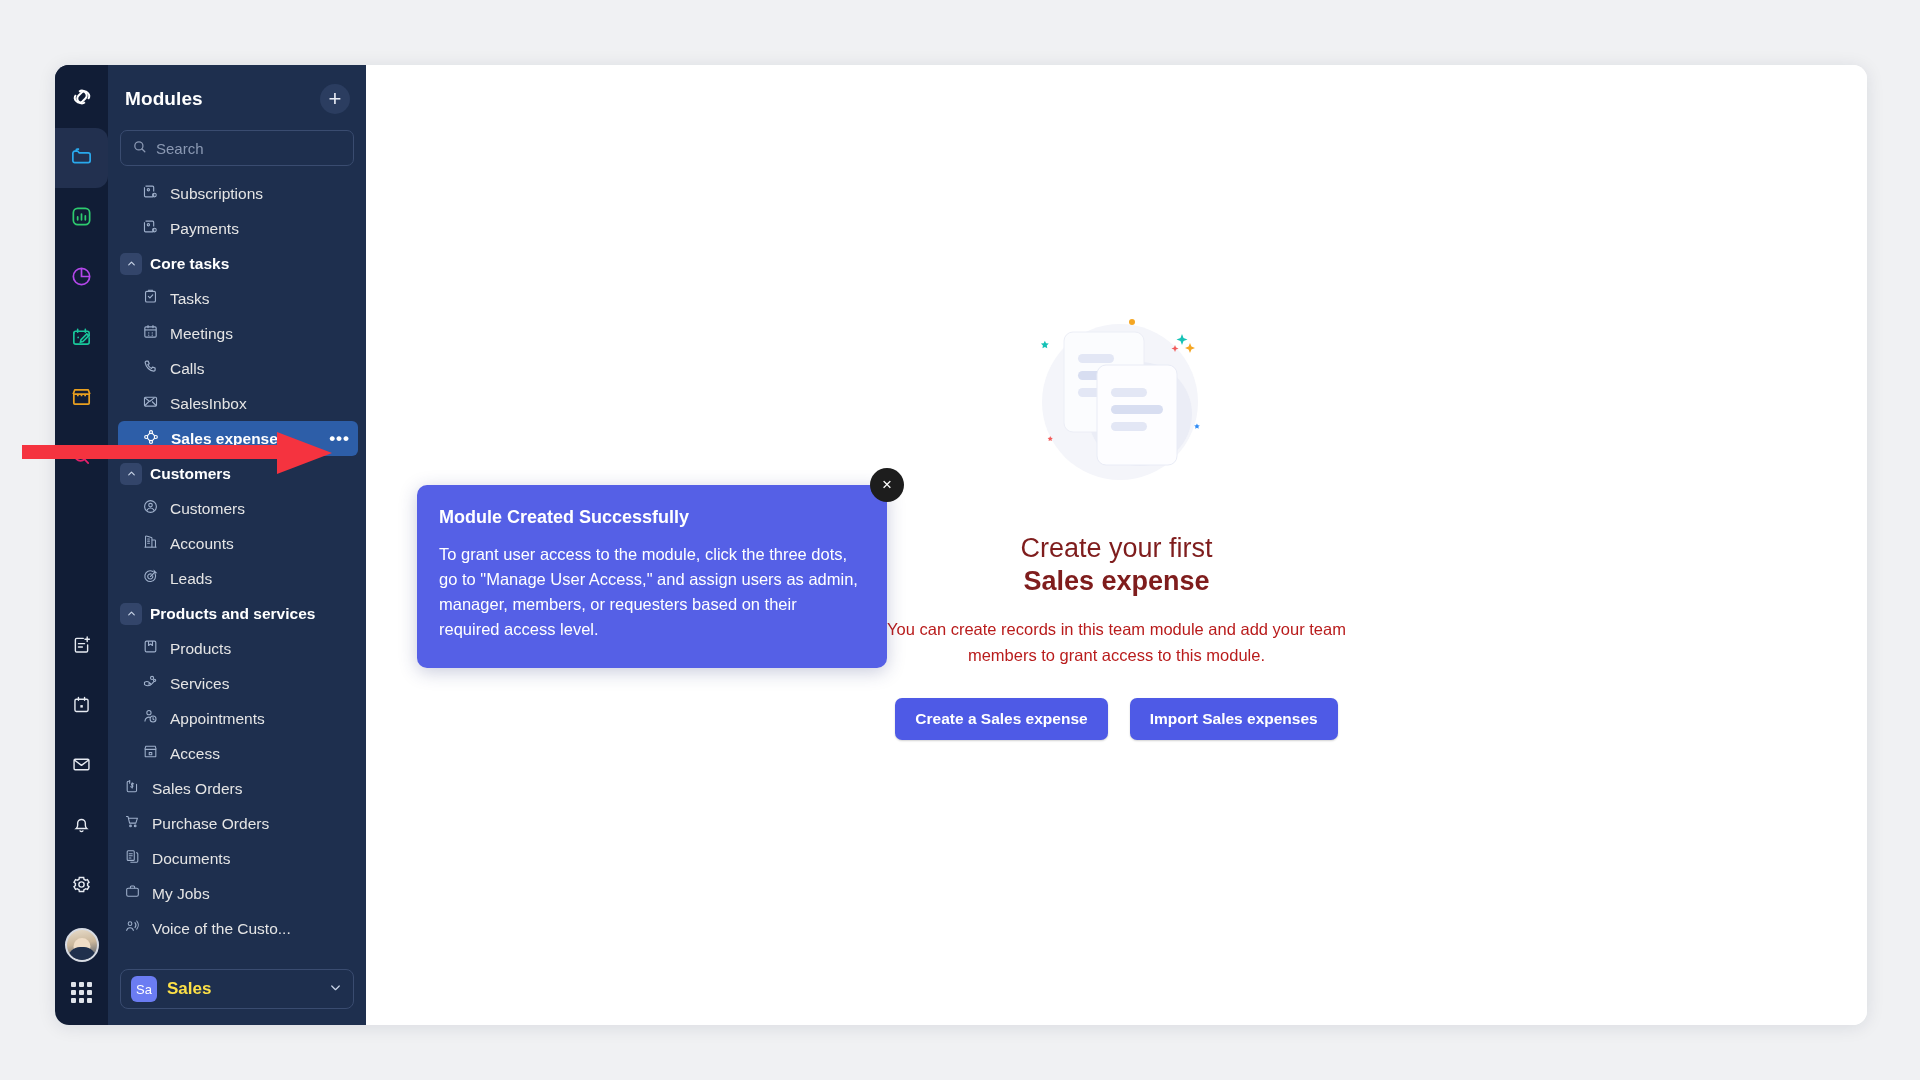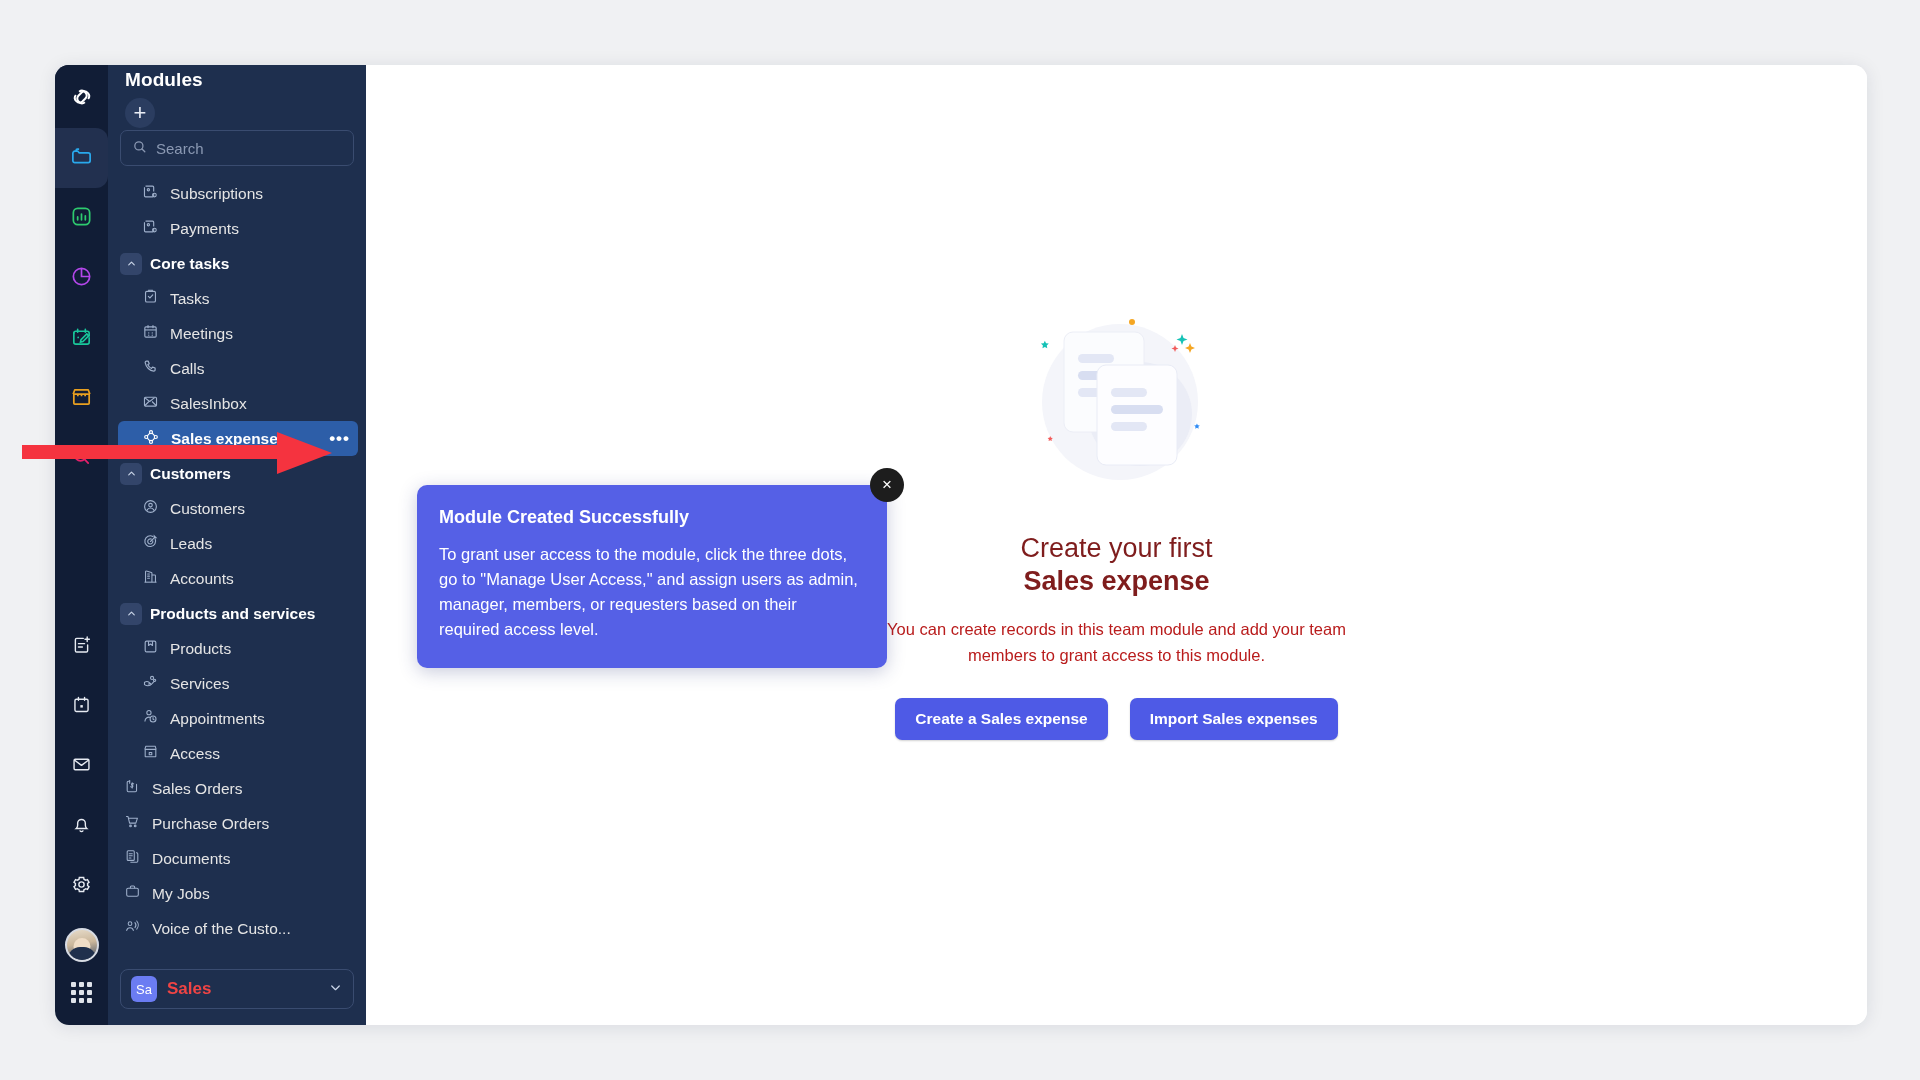--- a/index.html
+++ b/index.html
@@ -67,23 +67,22 @@
   .grid-dots i { width: 5px; height: 5px; background: #dfe3ea; border-radius: 1px; display: block; }
 
   
   .sidebar {
     width: 258px; flex: 0 0 258px;
     background: #1e2f4e;
     display: flex; flex-direction: column;
     position: relative;
   }
   .sb-head {
-    height: 63px; display: flex; 
+    height: 63px; display: flex; align-items: center;
     padding: 4px 16px 0 17px;
-    flex-direction: column;
   }
   .sb-title { color: #fff; font-size: 19px; font-weight: 600; letter-spacing: .1px; flex: 1; }
   .add-btn {
     width: 30px; height: 30px; border-radius: 50%;
     background: #2b3d60; display: flex; align-items: center; justify-content: center;
     color: #e9edf5; font-size: 22px; line-height: 1; font-weight: 300;
     cursor: pointer;
   }
   .search-wrap { padding: 2px 12px 10px 12px; }
   .search-box {
@@ -126,21 +125,21 @@
   .team-pill {
     height: 40px; border: 1px solid #3a4c70; border-radius: 8px;
     display: flex; align-items: center; gap: 10px; padding: 0 10px;
     cursor: pointer;
   }
   .team-badge {
     width: 26px; height: 26px; border-radius: 6px; background: #6b7cf2;
     color: #fff; font-size: 13px; font-weight: 400;
     display: flex; align-items: center; justify-content: center;
   }
-  .team-name { color: #ef4444; font-size: 17px; font-weight: 600; flex: 1; }
+  .team-name { color: #fde047; font-size: 17px; font-weight: 600; flex: 1; }
 
   
   .main {
     flex: 1 1 auto; background: #fff; position: relative;
     display: flex; align-items: center; justify-content: center;
   }
   .empty {
     text-align: center; margin-top: -40px; width: 560px;
   }
   .illus { width: 210px; height: 200px; margin: 0 auto 22px auto; position: relative; }
@@ -427,39 +426,39 @@
             <circle cx="12" cy="12" r="8.3"></circle>
               <circle cx="12" cy="10" r="2.5"></circle>
               <path d="M7 17.6a5.3 5.3 0 0 1 10 0"></path>
           </svg>
         </span>
         <span class="ni-label">Customers</span>
       </div>
 
       <div class="nav-item">
         <span>
-          <svg width="17" height="17" viewBox="0 0 24 24" fill="none" stroke="#9fb0cb" stroke-width="1.6" stroke-linecap="round">
-            <path d="M18.5 8.2a7.6 7.6 0 1 1-3.2-3.4"></path>
-              <path d="M15.2 11.1a3.6 3.6 0 1 1-2.1-2.5"></path>
-              <path d="M12 12l5.2-5.2V4l2.6 2.6h-2.6"></path>
-          </svg>
-        </span>
-        <span class="ni-label">Leads</span>
-      </div>
-
-      <div class="nav-item">
-        <span>
           <svg width="17" height="17" viewBox="0 0 24 24" fill="none" stroke="#9fb0cb" stroke-width="1.5">
             <path d="M5 20V5.2a1 1 0 0 1 1.3-1l7 2a1 1 0 0 1 .7 1V20"></path>
               <path d="M14 10h4a1 1 0 0 1 1 1v9"></path>
               <path d="M3.5 20h17"></path>
             <path d="M8 8.5h2.5M8 11.5h2.5M8 14.5h2.5" stroke-linecap="round"></path>
           </svg>
         </span>
         <span class="ni-label">Accounts</span>
+      </div>
+
+      <div class="nav-item">
+        <span>
+          <svg width="17" height="17" viewBox="0 0 24 24" fill="none" stroke="#9fb0cb" stroke-width="1.6" stroke-linecap="round">
+            <path d="M18.5 8.2a7.6 7.6 0 1 1-3.2-3.4"></path>
+              <path d="M15.2 11.1a3.6 3.6 0 1 1-2.1-2.5"></path>
+              <path d="M12 12l5.2-5.2V4l2.6 2.6h-2.6"></path>
+          </svg>
+        </span>
+        <span class="ni-label">Leads</span>
       </div>
 
       <div class="nav-group">
         <span class="chev">
           <svg width="11" height="11" viewBox="0 0 24 24" fill="none" stroke="#c8d3e6" stroke-width="2.6" stroke-linecap="round" stroke-linejoin="round">
               <path d="M6 15l6-6 6 6"></path>
             </svg>
         </span>
         <span>Products and services</span>
       </div>

